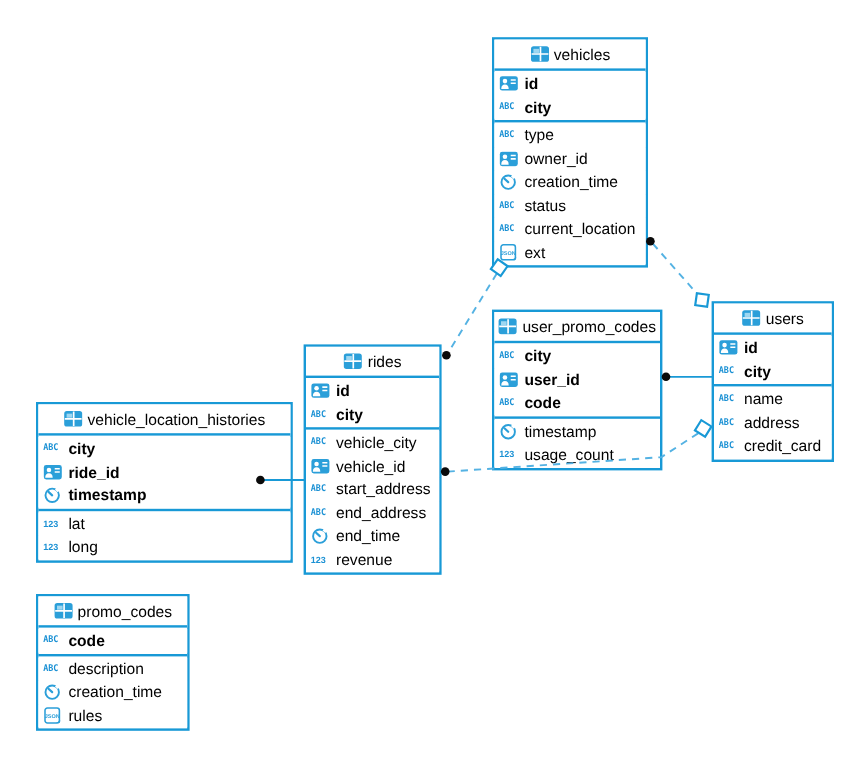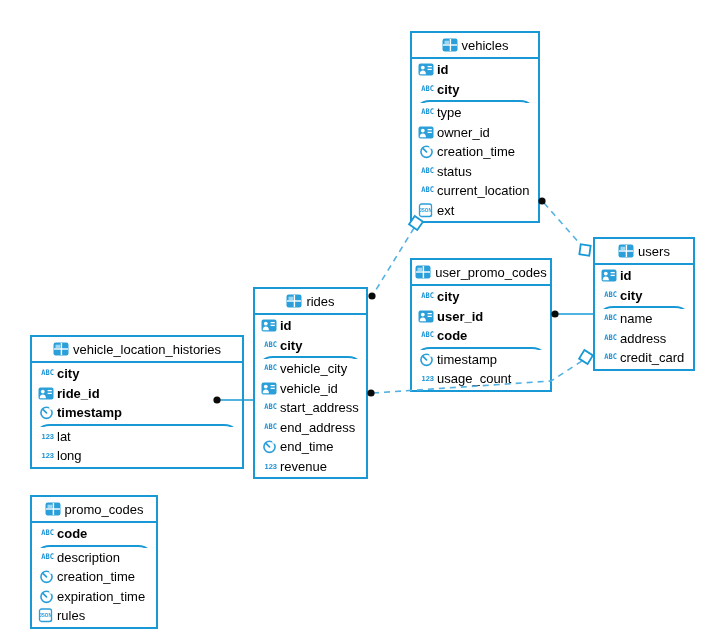--- a/index.html
+++ b/index.html
@@ -7,28 +7,28 @@
     position:relative;width:705px;height:636px;background:#ffffff;overflow:hidden;
     font-family:"Liberation Sans","DejaVu Sans",sans-serif;color:#000;
   }
   .tbl{
     position:absolute;background:#fff;border:2px solid #1899d6;box-sizing:border-box;
   }
   .hdr{
     height:24px;border-bottom:2px solid #1899d6;display:flex;align-items:center;
     justify-content:center;gap:4px;font-size:13px;white-space:nowrap;background:#fff;
   }
-  .sec{padding:1px 0;border-radius:18px;}
+  .sec{padding:1px 0;}
   .sec + .sec{border-top:2px solid #1899d6;}
   .row{
     height:19.5px;display:flex;align-items:center;gap:3px;padding-left:4px;
     font-size:13px;white-space:nowrap;background:#fff;
   }
   .row.pk .fl{font-weight:700;}
-  .fic{width:18px;min-width:18px;display:inline-flex;align-items:center;justify-content:flex-end;}
+  .fic{width:18px;min-width:18px;display:inline-flex;align-items:center;justify-content:flex-start;}
   .tt{
     font-size:7px;font-weight:700;color:#1b91d4;letter-spacing:0px;line-height:1;
     font-family:"DejaVu Sans Mono","Liberation Mono",monospace;transform:scaleY(1.1);
   }
   .nn{
     font-size:7.5px;font-weight:600;color:#1b91d4;line-height:1;
     font-family:"Liberation Sans",sans-serif;
   }
   svg.overlay{position:absolute;left:0;top:0;z-index:10;pointer-events:none;}
   .dash{stroke:#54b2e3;stroke-width:1.6;fill:none;stroke-dasharray:6 5;}
@@ -178,21 +178,21 @@
         </div>
         <div class="row">
           <span class="fic">
             <span class="nn">123</span>
           </span>
           <span class="fl">usage_count</span>
         </div>
       </div>
     </div>
 
-  <div class="tbl" style="left:593px;top:237px;width:102px;">
+  <div class="tbl" style="left:593px;top:251px;width:102px;">
       <div class="hdr">
         <span style="display: inline-flex;">
           <svg width="16" height="14" viewBox="0 0 16 14">
             <rect x="0.5" y="0.5" width="15" height="13" rx="2.2" fill="#2b9fd9"></rect>
             <rect x="2.5" y="2.7" width="4.7" height="3.4" fill="#9ed7f1"></rect>
             <line x1="1" y1="7" x2="15" y2="7" stroke="#fff" stroke-width="1.4"></line>
             <line x1="8.4" y1="1" x2="8.4" y2="13" stroke="#fff" stroke-width="1.4"></line>
           </svg>
         </span>
         <span>users</span>
@@ -408,30 +408,20 @@
         </div>
         <div class="row">
           <span class="fic">
             <svg width="15" height="15" viewBox="0 0 15 15">
               <circle cx="7.5" cy="7.8" r="5.6" fill="none" stroke="#2b9fd9" stroke-width="1.6"></circle>
               <path d="M7.5 7.8 L4.4 4.9" stroke="#2b9fd9" stroke-width="1.8" stroke-linecap="round"></path>
               <path d="M10.6 2.2 L12.9 4.4" stroke="#fff" stroke-width="2.4"></path>
             </svg>
           </span>
           <span class="fl">creation_time</span>
-        </div>
-        <div class="row">
-          <span class="fic">
-            <svg width="15" height="15" viewBox="0 0 15 15">
-              <circle cx="7.5" cy="7.8" r="5.6" fill="none" stroke="#2b9fd9" stroke-width="1.6"></circle>
-              <path d="M7.5 7.8 L4.4 4.9" stroke="#2b9fd9" stroke-width="1.8" stroke-linecap="round"></path>
-              <path d="M10.6 2.2 L12.9 4.4" stroke="#fff" stroke-width="2.4"></path>
-            </svg>
-          </span>
-          <span class="fl">expiration_time</span>
         </div>
         <div class="row">
           <span class="fic">
             <svg width="16" height="15" viewBox="0 0 16 15">
               <rect x="1.5" y="1" width="12" height="12.5" rx="2" fill="#fff" stroke="#2b9fd9" stroke-width="1.3"></rect>
               <path d="M10.5 13.5 L14.5 11.5 L13.5 13.5 Z" fill="#2b9fd9"></path>
               <text x="7.5" y="9.4" text-anchor="middle" font-size="4.6" font-weight="bold" font-family="Liberation Sans, sans-serif" fill="#2b9fd9">JSON</text>
             </svg>
           </span>
           <span class="fl">rules</span>

